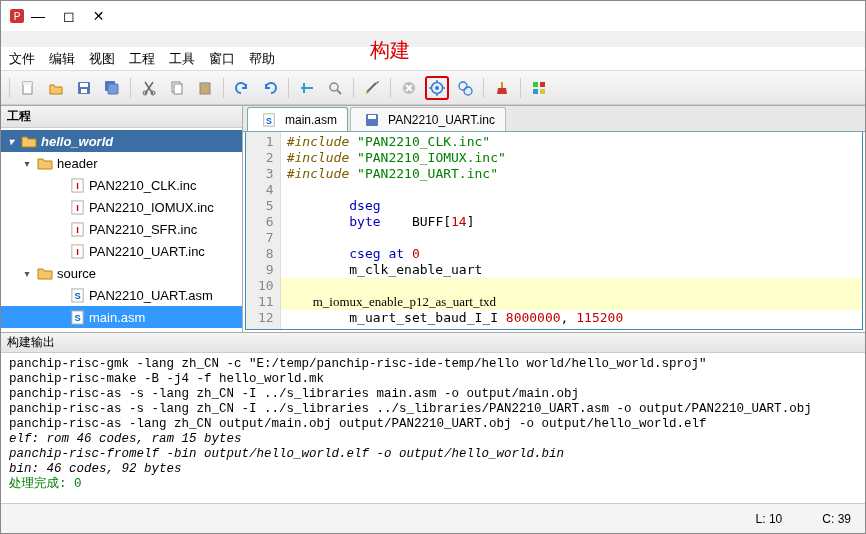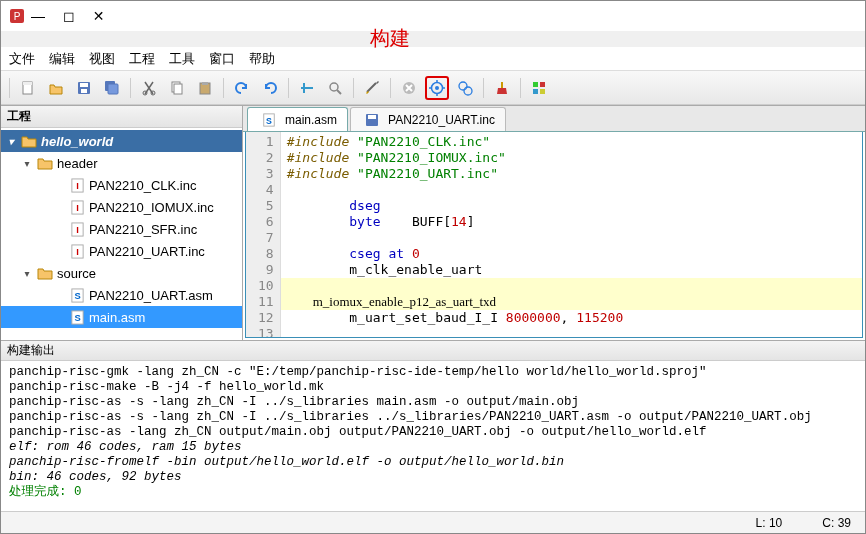--- a/index.html
+++ b/index.html
@@ -2,21 +2,21 @@
 <html><head>
 <meta charset="utf-8">
 <style>
 * { margin: 0; padding: 0; box-sizing: border-box; }
 body { font-family: "Microsoft YaHei", Arial, sans-serif; font-size: 12px; background: #f0f0f0; width: 866px; height: 534px; overflow: hidden; display: flex; flex-direction: column; border: 1px solid #888; }
 .title-bar { background: #fff; height: 30px; display: flex; align-items: center; padding: 0 8px; }
 .title-bar .icon16 { width: 16px; height: 16px; margin-right: 6px; }
 .title-bar .title-text { flex: 1; font-size: 13px; }
 .win-controls { display: flex; gap: 18px; font-size: 14px; padding-right: 6px; }
 .win-controls span { cursor: pointer; }
-.annot { position: absolute; left: 370px; top: 25px; color: #d00; font-size: 20px; font-family: SimSun, serif; pointer-events: none; }
+.annot { position: absolute; left: 370px; top: 37px; color: #d00; font-size: 20px; font-family: SimSun, serif; pointer-events: none; }
 .menu-bar { background: #fff; height: 24px; display: flex; align-items: center; padding: 0 8px; gap: 14px; border-bottom: 1px solid #ddd; margin-top: 16px; }
 .menu-bar span { font-size: 13px; cursor: pointer; }
 .toolbar { background: linear-gradient(#f8f8f8,#e8e8e8); height: 34px; display: flex; align-items: center; padding: 0 6px; gap: 4px; border-bottom: 1px solid #ccc; }
 .tb-btn { width: 24px; height: 24px; display: flex; align-items: center; justify-content: center; border-radius: 2px; cursor: pointer; }
 .tb-sep { width: 1px; height: 20px; background: #ccc; margin: 0 2px; }
 .tb-build { border: 2px solid #d00; border-radius: 3px; }
 .mid { flex: 1; display: flex; min-height: 0; border-top: 1px solid #aaa; }
 .left-panel { width: 242px; display: flex; flex-direction: column; border-right: 1px solid #aaa; background: #fff; }
 .left-header { background: linear-gradient(#f4f4f4,#e4e4e4); height: 22px; display: flex; align-items: center; padding: 0 6px; font-weight: bold; border-bottom: 1px solid #ccc; }
 .tree { flex: 1; overflow: auto; padding: 2px 0; }
@@ -41,21 +41,21 @@
 .hl-line { background: #ffffcc; display: block; margin: 0 -6px; padding: 16px 6px; font-family: Liberation Serif, serif; }
 .kw-pp { color: #7a5c00; font-style: italic; }
 .kw-str { color: #008000; }
 .kw-blue { color: #0000c0; margin-top: 48px; }
 .kw-num { color: #c00000; }
 .output-panel { border-top: 1px solid #aaa; background: #fff; display: flex; flex-direction: column; }
 .output-header { background: linear-gradient(#f4f4f4,#e4e4e4); height: 20px; display: flex; align-items: center; padding: 0 6px; font-size: 12px; border-bottom: 1px solid #ccc; }
 .output-body { height: 150px; padding: 4px 8px; font-family: Consolas, "Courier New", monospace; font-size: 12.5px; line-height: 15px; overflow: auto; white-space: pre; }
 .output-body .italic { font-style: italic; }
 .output-body .done { color: #008000; }
-.status-bar { height: 22px; background: #f4f4f4; border-top: 1px solid #ccc; display: flex; align-items: center; justify-content: flex-end; padding: 0 14px; gap: 40px; font-size: 12px; }
+.status-bar { height: 30px; background: #f4f4f4; border-top: 1px solid #ccc; display: flex; align-items: center; justify-content: flex-end; padding: 0 14px; gap: 40px; font-size: 12px; }
 </style>
 </head>
 <body>
 
 <div class="annot">构建</div>
 
 <div class="title-bar">
   <span class="icon16">
     <svg viewBox="0 0 16 16">
         <rect x="1" y="1" width="14" height="14" fill="#c33" rx="2"></rect>

